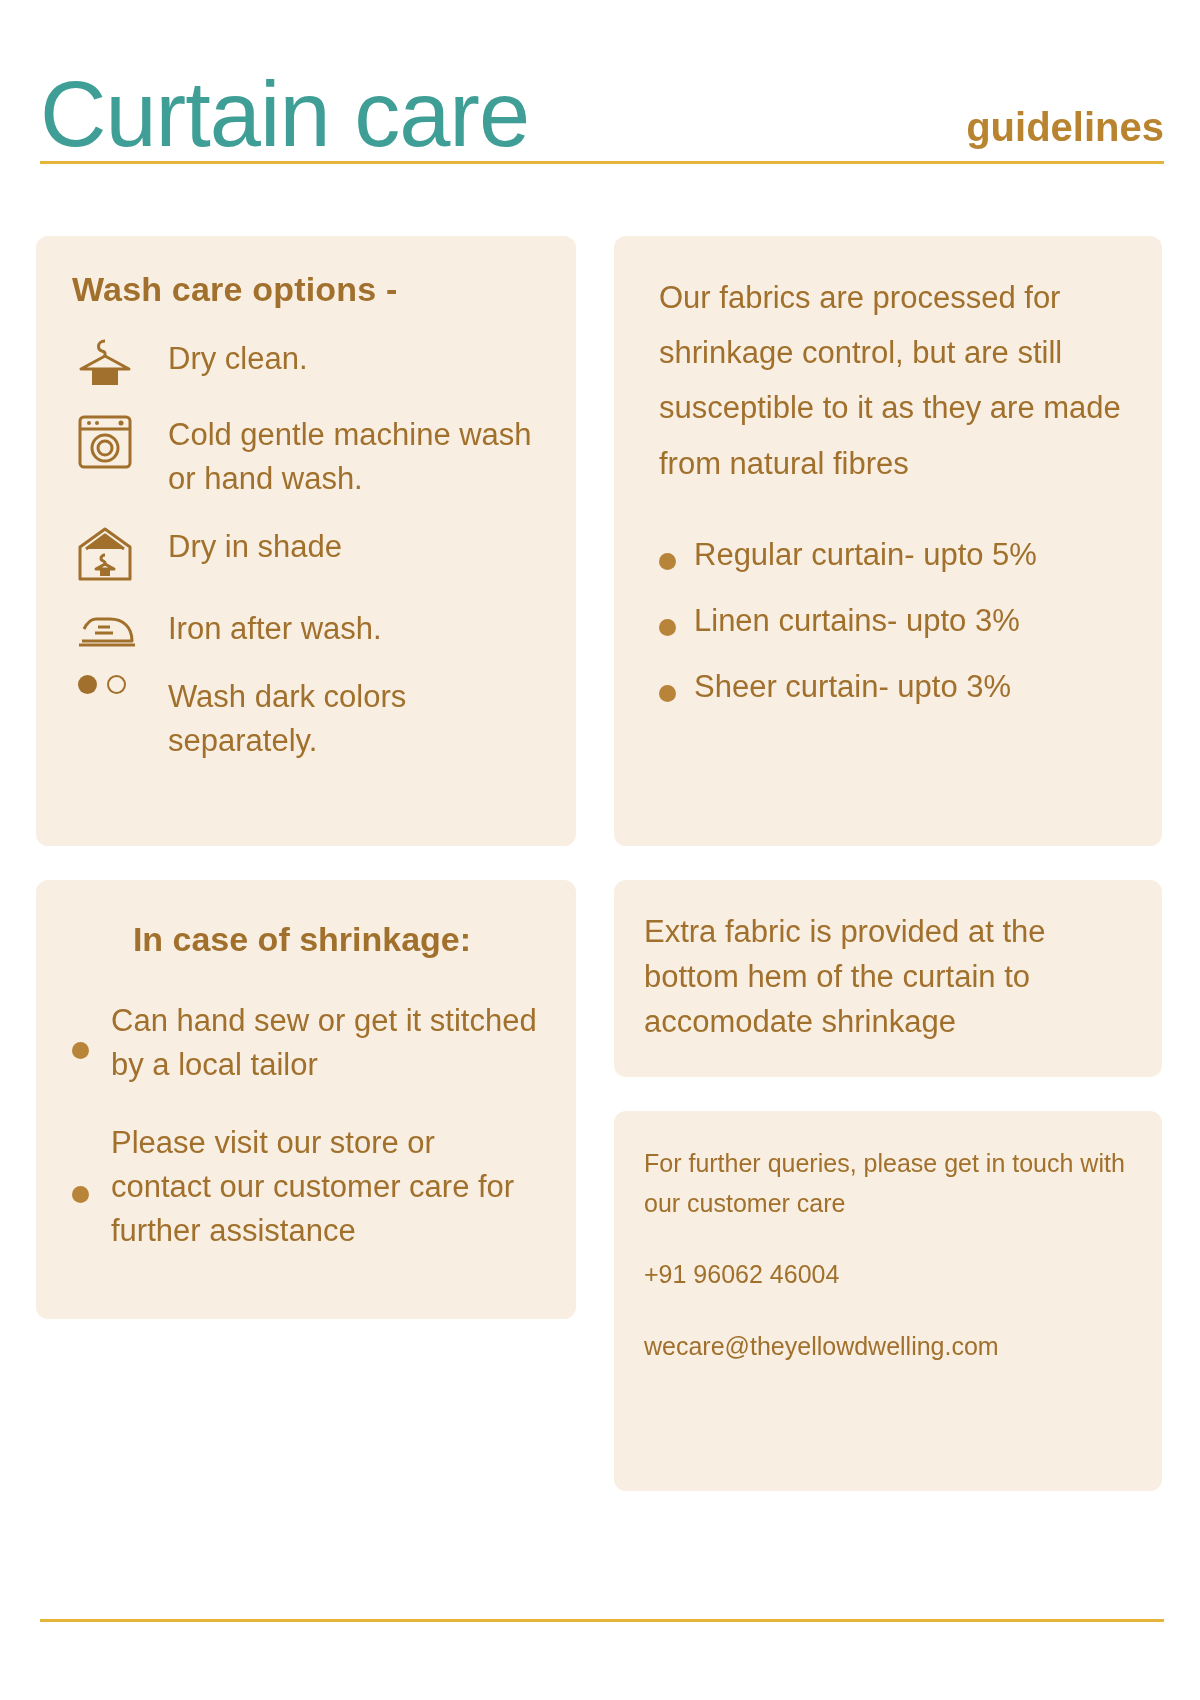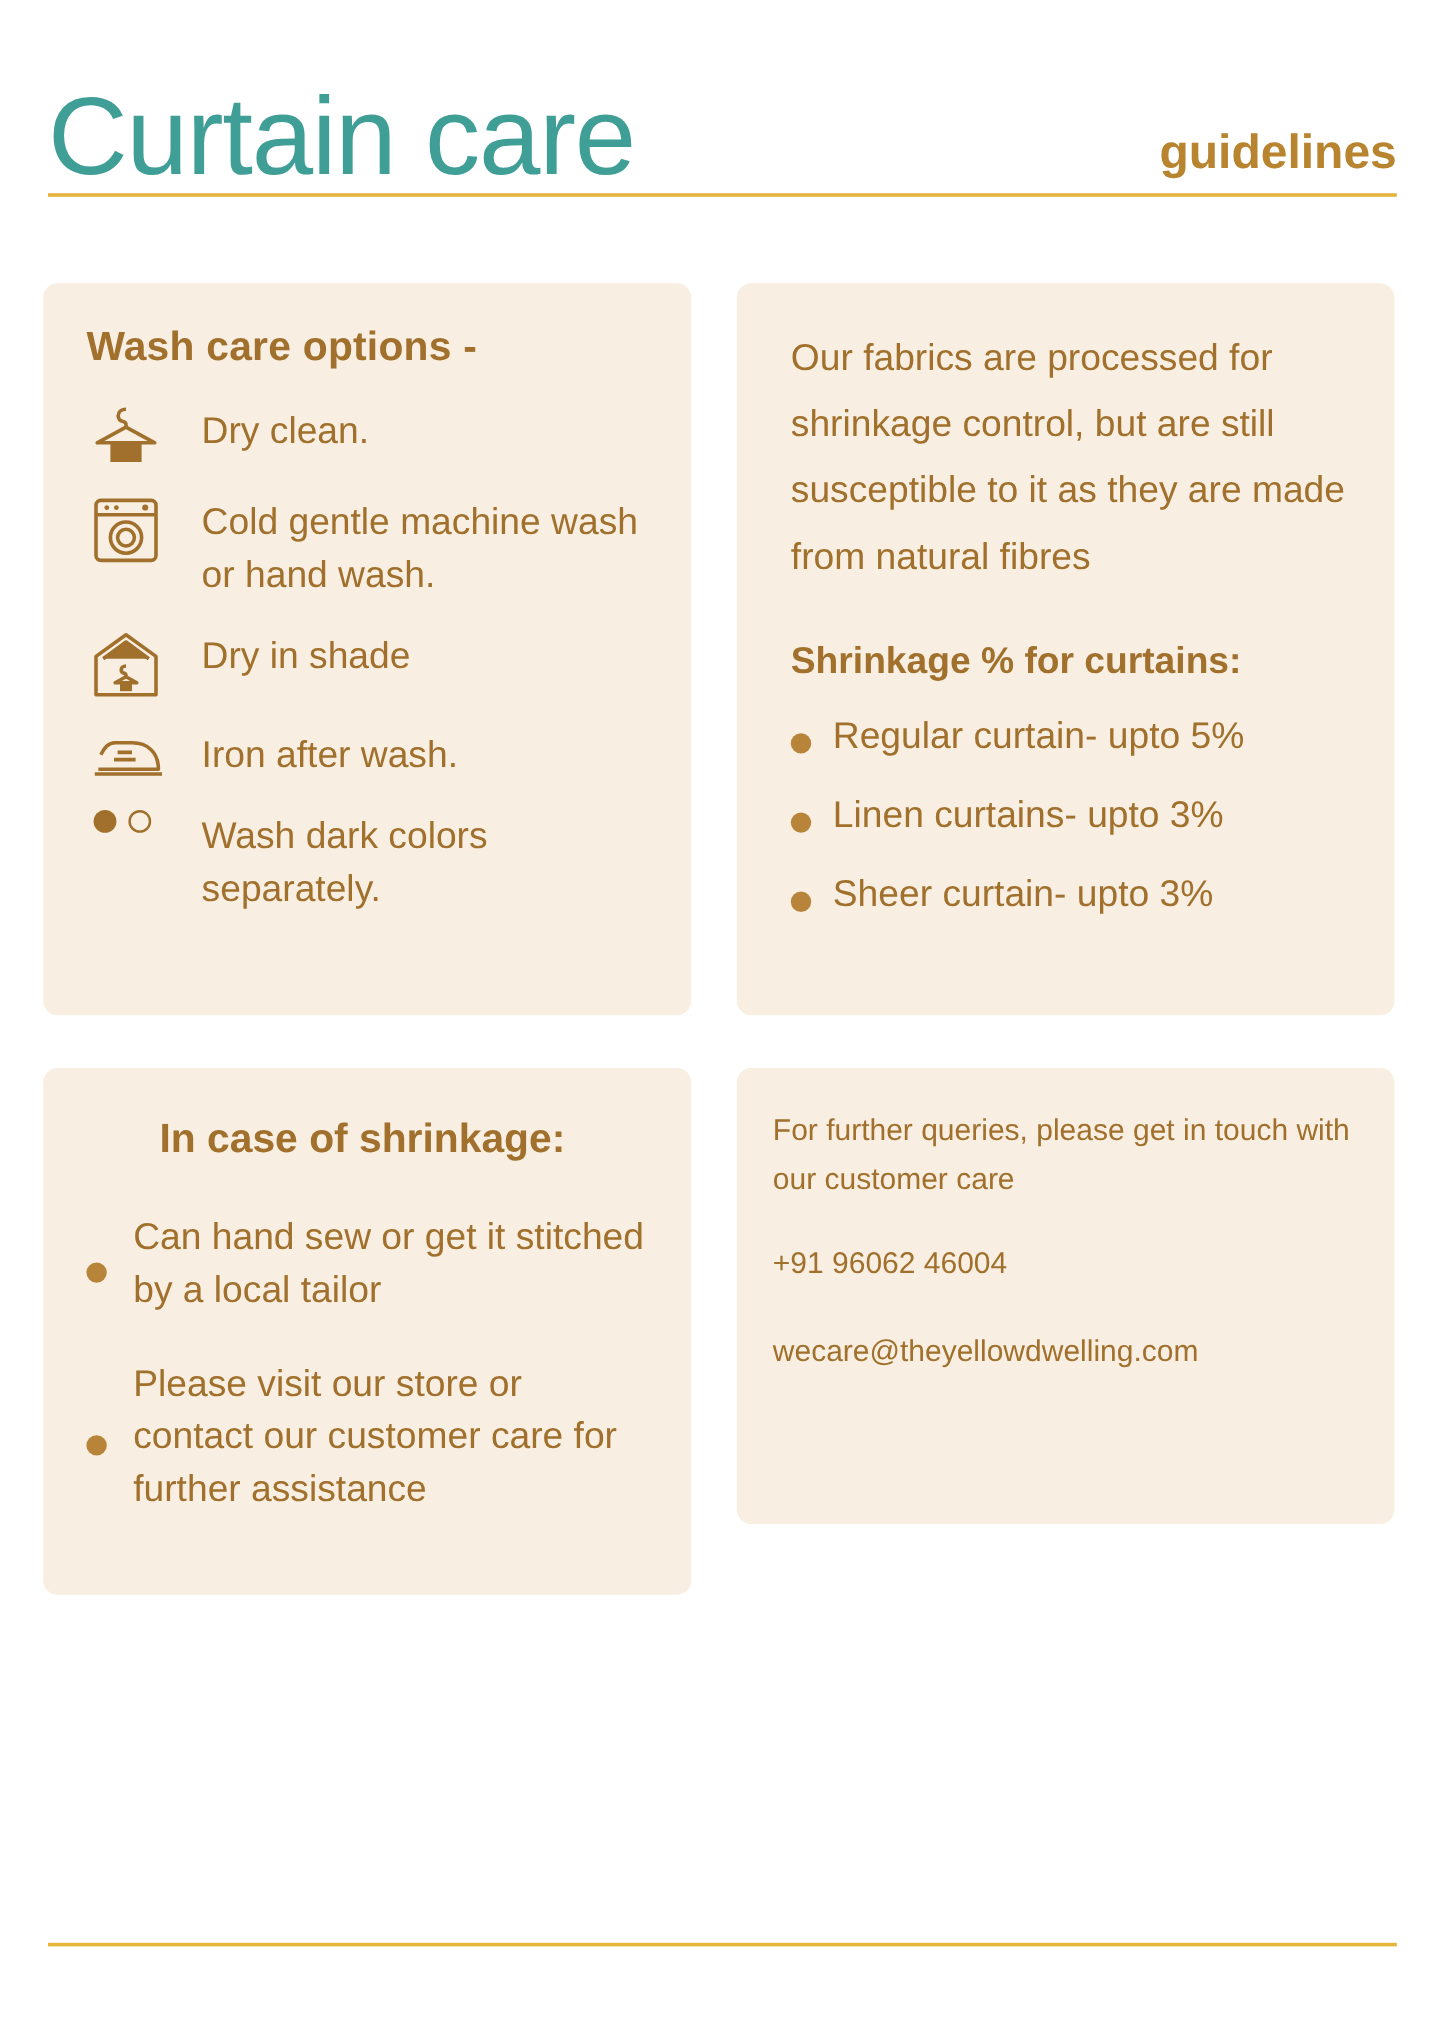--- a/index.html
+++ b/index.html
@@ -56,21 +56,21 @@
 
   
   .grid {
     margin-top: 66px;
     display: flex;
     gap: 38px;
   }
   .col {
     display: flex;
     flex-direction: column;
-    gap: 44px;
+    gap: 34px;
   }
   .col-left { width: 540px; }
   .col-right { width: 548px; }
 
   .card {
     background: #f8eee1;
     border-radius: 12px;
     box-sizing: border-box;
   }
 
@@ -300,36 +300,38 @@
           <span class="bullet-text">Please visit our store or contact our customer care for further assistance</span>
         </div>
       </div>
 
     </div>
 
     <div class="col col-right">
 
       <div class="card card-info">
         <p class="info-para">Our fabrics are processed for shrinkage control, but are still susceptible to it as they are made from natural fibres</p>
-        <p class="info-head">Shrinkage % for curtains:</p>
 
         <div class="bullet-row">
           <span class="dot"></span>
           <span class="bullet-text">Regular curtain- upto 5%</span>
         </div>
         <div class="bullet-row">
           <span class="dot"></span>
           <span class="bullet-text">Linen curtains- upto 3%</span>
         </div>
         <div class="bullet-row">
           <span class="dot"></span>
           <span class="bullet-text">Sheer curtain- upto 3%</span>
         </div>
       </div>
 
+      <div class="card card-extra">
+        <p>Extra fabric is provided at the bottom hem of the curtain to accomodate shrinkage</p>
+      </div>
 
       <div class="card card-contact">
         <p>For further queries, please get in touch with our customer care</p>
         <p class="phone">+91 96062 46004</p>
         <p class="email">wecare@theyellowdwelling.com</p>
       </div>
 
     </div>
   </div>
 

